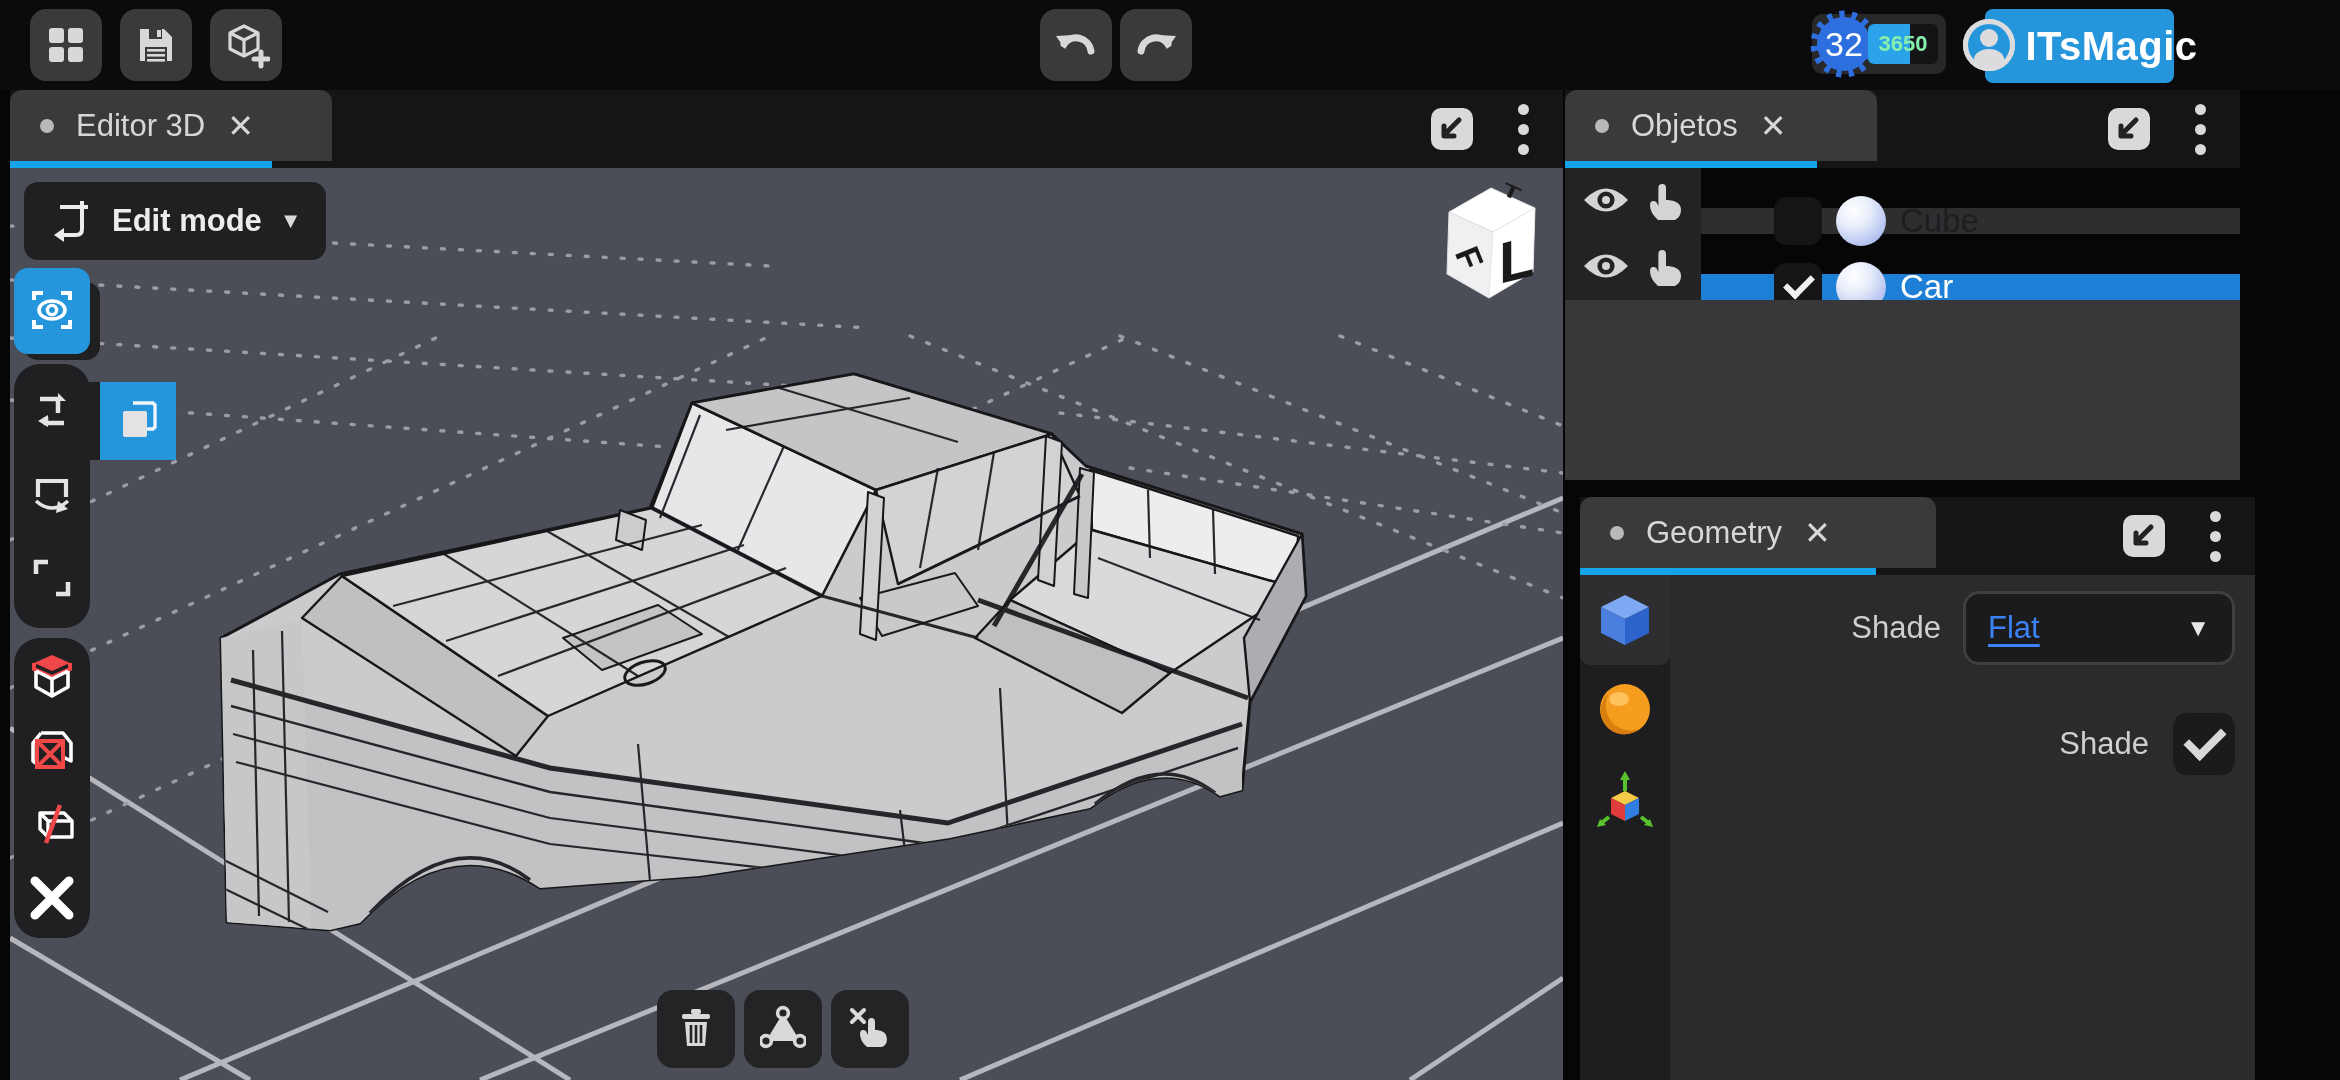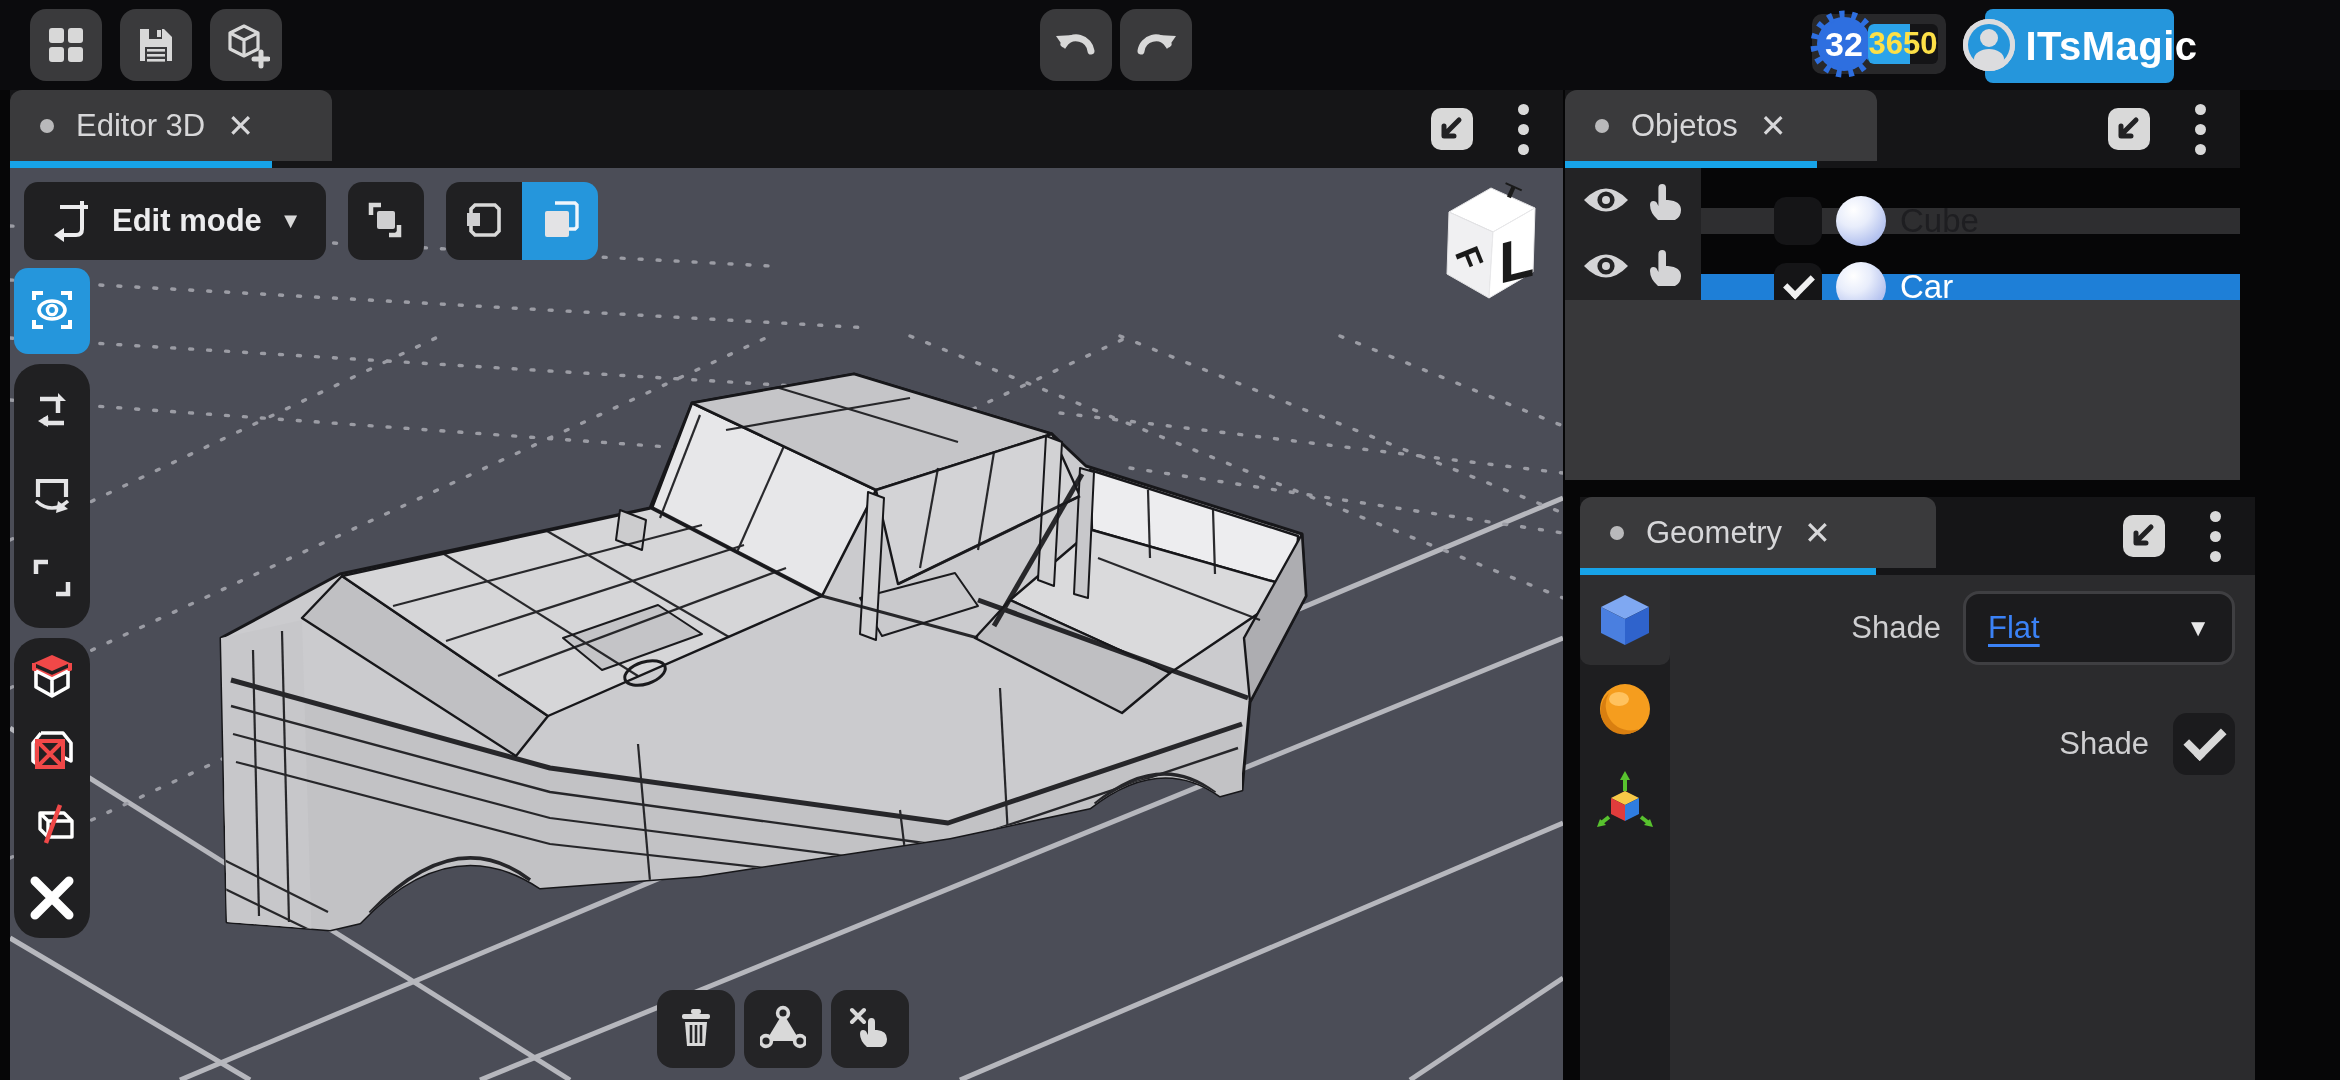--- a/index.html
+++ b/index.html
@@ -8,25 +8,25 @@
   
   .topbar{position:absolute;left:0;top:0;width:2340px;height:90px;background:#0b0b0d;}
   .tb-btn{position:absolute;top:9px;width:72px;height:72px;background:#3a3a3c;border:none;
           border-radius:16px;display:flex;align-items:center;justify-content:center;padding:0;cursor:pointer;}
   .tb-btn svg{display:block;}
   .version{position:absolute;top:0;height:90px;left:1570px;width:240px;display:flex;align-items:center;
            justify-content:flex-end;font-size:30px;color:#e4e4e6;}
   .xp-badge{position:absolute;left:1812px;top:14px;width:134px;height:60px;background:#28282a;border-radius:10px;}
   .level-star{position:absolute;left:-4px;top:-6px;width:72px;height:72px;}
   .level-star .lvl{position:absolute;left:0;top:0;width:72px;height:72px;display:flex;align-items:center;
-           justify-content:center;font-size:34px;font-weight:bold;color:#fff;}
+           justify-content:center;font-size:34px;font-weight:normal;color:#fff;}
   .xp-bar{position:absolute;left:56px;top:10px;width:70px;height:40px;background:#141416;border-radius:6px;overflow:hidden;}
   .xp-fill{position:absolute;left:0;top:0;width:60%;height:100%;background:#2ba3ea;}
   .xp-text{position:absolute;inset:0;display:flex;align-items:center;justify-content:center;
-           font-size:31px;font-weight:bold;color:#fde047;}
+           font-size:22px;font-weight:bold;color:#86efac;}
   .brand-btn{position:absolute;left:1985px;top:9px;width:189px;height:74px;background:#2596dc;border:none;
            border-radius:8px;display:flex;align-items:center;justify-content:center;gap:8px;cursor:pointer;}
   .brand-btn .brand-label{font-size:40px;font-weight:bold;color:#fff;letter-spacing:0.5px;}
   
   .tabbar{position:absolute;left:0;top:0;right:0;height:78px;background:#151517;}
   .tab{position:absolute;left:0;top:0;height:71px;background:#3a3a3c;border-radius:12px 12px 0 0;
        display:flex;align-items:center;padding:0 30px;gap:22px;cursor:pointer;}
   .tab .dot{width:14px;height:14px;border-radius:50%;background:#b9b9bb;}
   .tab .tab-label{font-size:31px;color:#d7d7d9;}
   .tab .close{font-size:32px;color:#d7d7d9;line-height:1;}
@@ -35,21 +35,21 @@
   .popup-btn{width:54px;height:54px;border:none;background:transparent;padding:0;cursor:pointer;}
   .dots-btn{width:20px;height:58px;border:none;background:transparent;display:flex;flex-direction:column;
             align-items:center;justify-content:center;gap:9px;cursor:pointer;}
   .dots-btn i{width:11px;height:11px;border-radius:50%;background:#d9d9d9;}
   
   .editor-panel{position:absolute;left:10px;top:90px;width:1553px;height:990px;}
   .viewport{position:absolute;left:0;top:78px;width:1553px;height:912px;background:#4b4d57;overflow:hidden;}
   .scene{position:absolute;left:0;top:0;}
   .navcube{position:absolute;right:10px;top:4px;}
   
-  .edit-overlay{position:absolute;left:14px;top:14px;display:flex;gap:22px;}
+  .edit-overlay{position:absolute;left:14px;top:14px;display:flex;gap:22px;flex-direction:column;}
   .dropdown-btn{height:78px;background:#202022;border:none;border-radius:14px;display:flex;align-items:center;
        gap:18px;padding:0 24px;cursor:pointer;}
   .dropdown-btn .dd-label{font-size:31px;font-weight:bold;color:#ececee;}
   .dropdown-btn .caret{font-size:22px;color:#d9d9d9;}
   .sq-btn{width:76px;height:78px;background:#202022;border:none;border-radius:14px;display:flex;
        align-items:center;justify-content:center;cursor:pointer;}
   .segmented{display:flex;height:78px;border-radius:14px;overflow:hidden;}
   .seg{width:76px;height:78px;border:none;display:flex;align-items:center;justify-content:center;cursor:pointer;}
   .seg.off{background:#202022;}
   .seg.on{background:#2596dc;}

